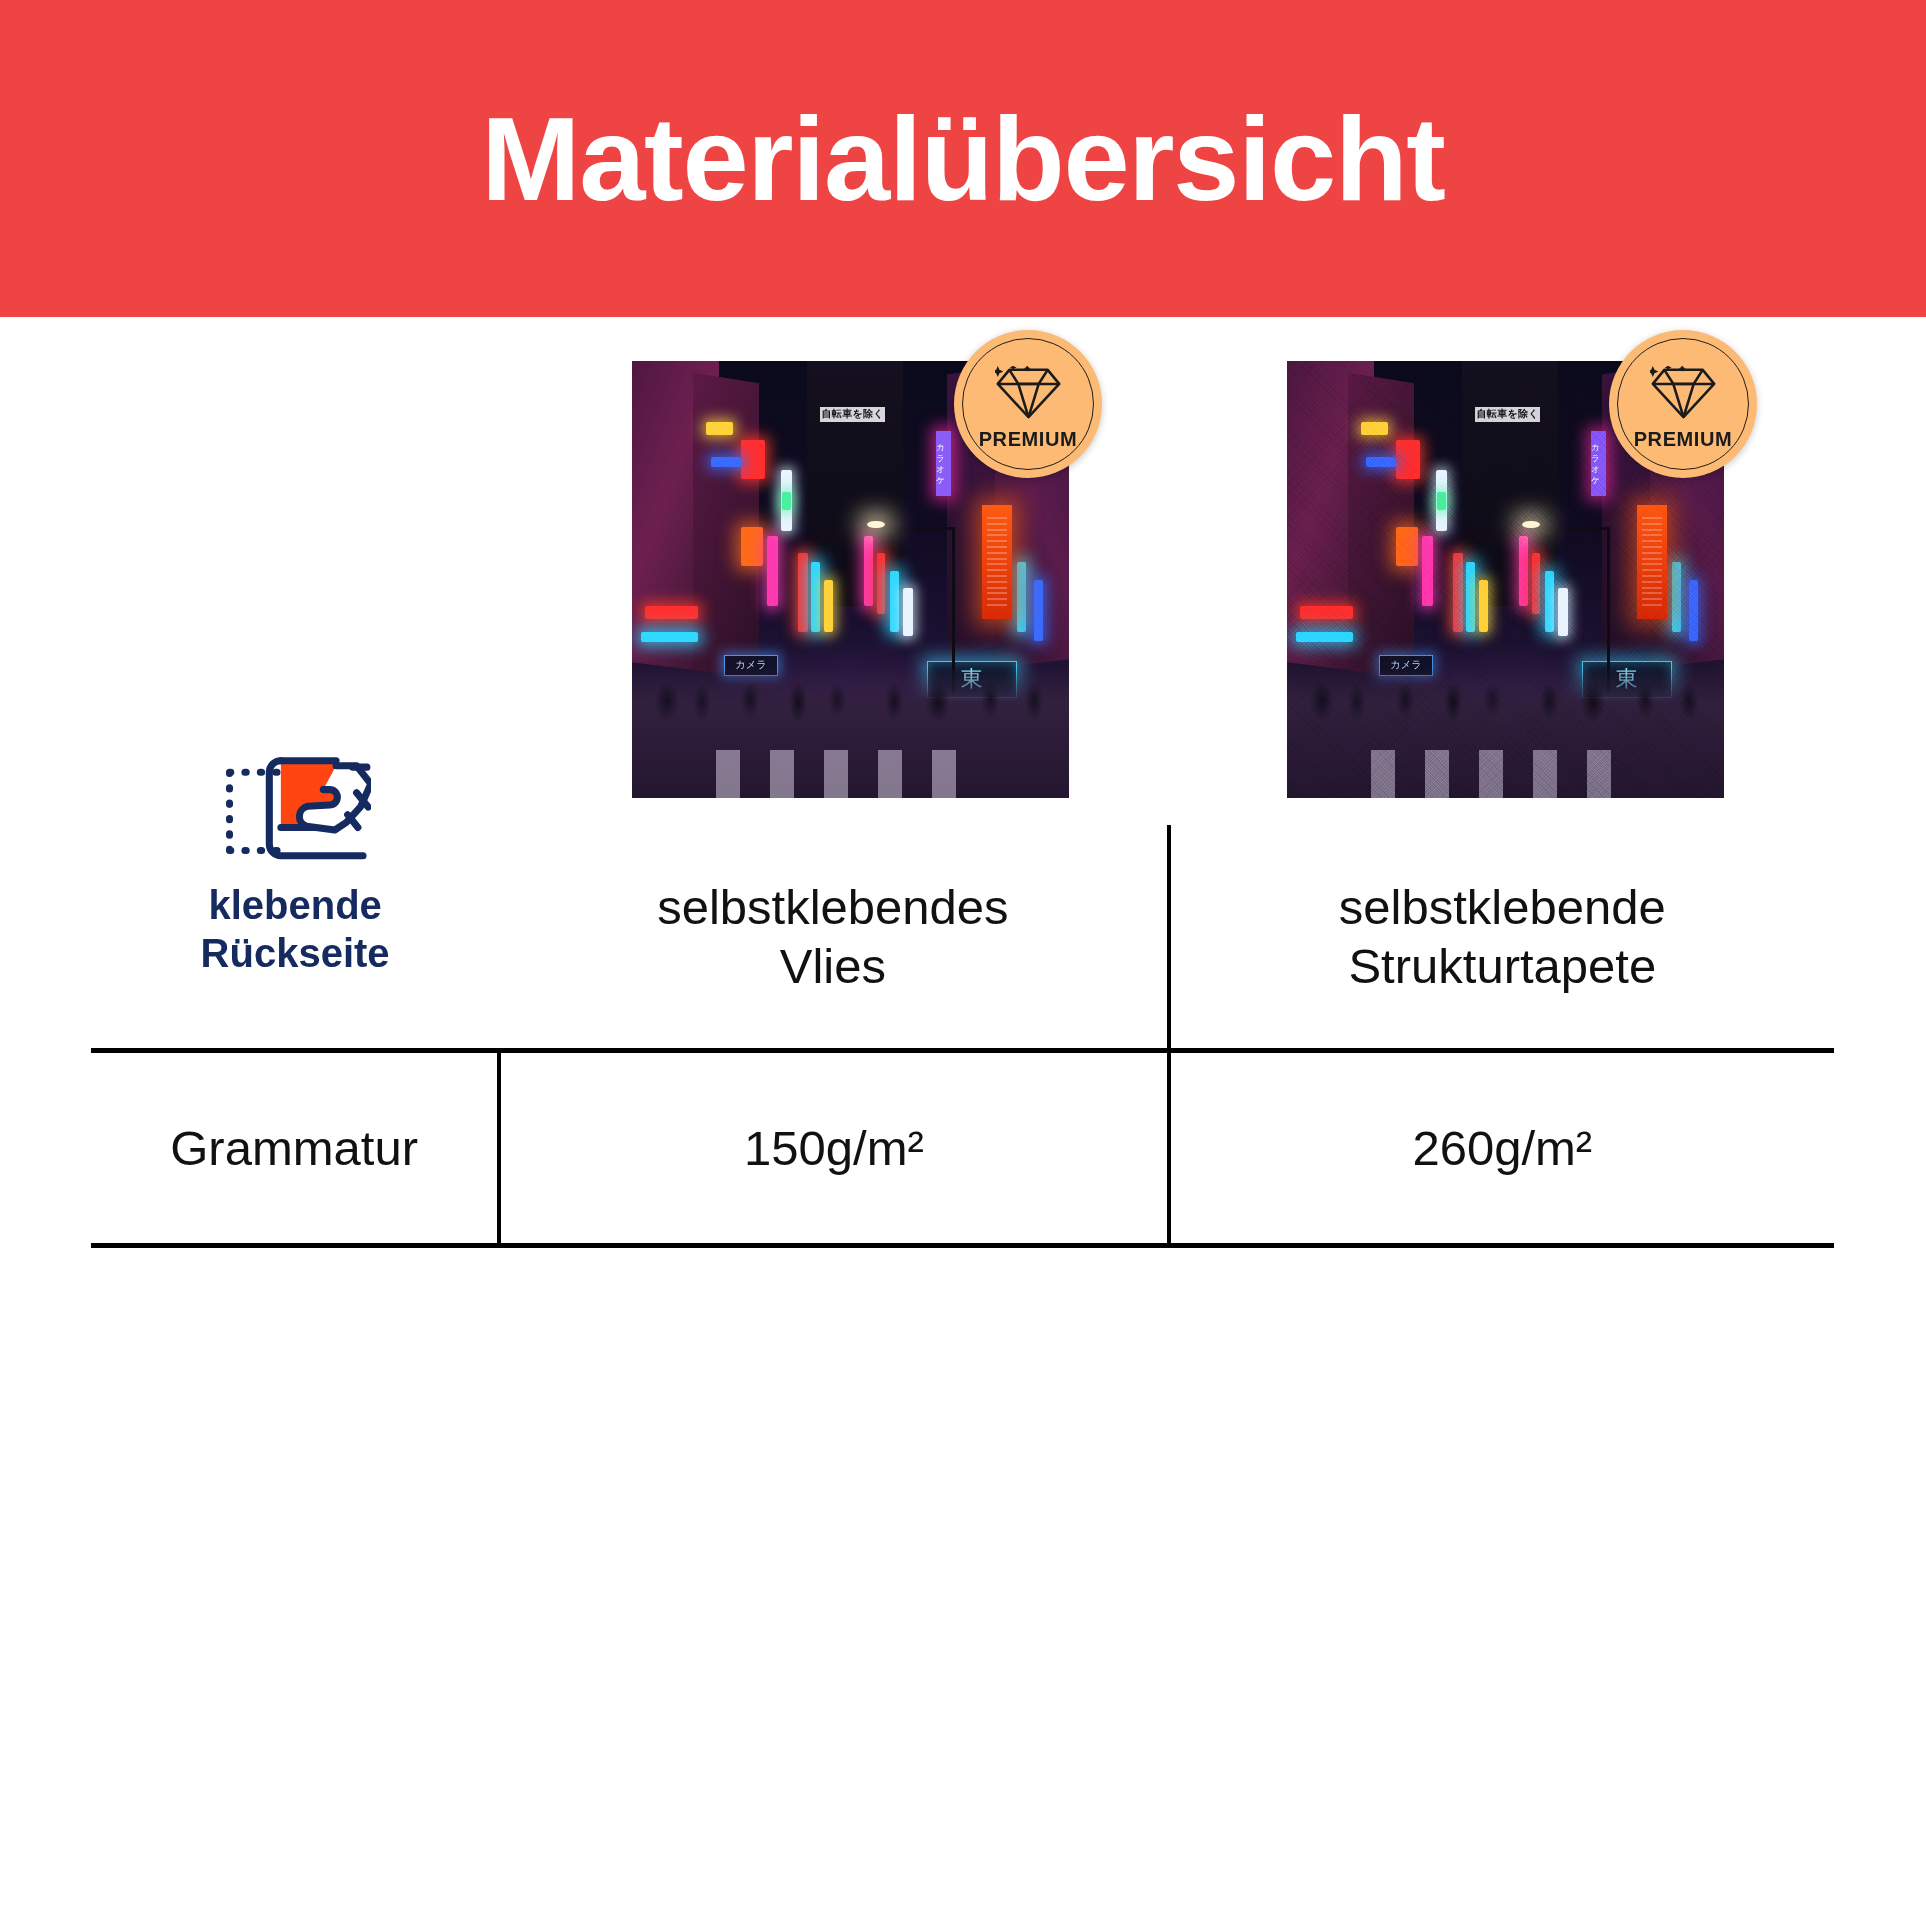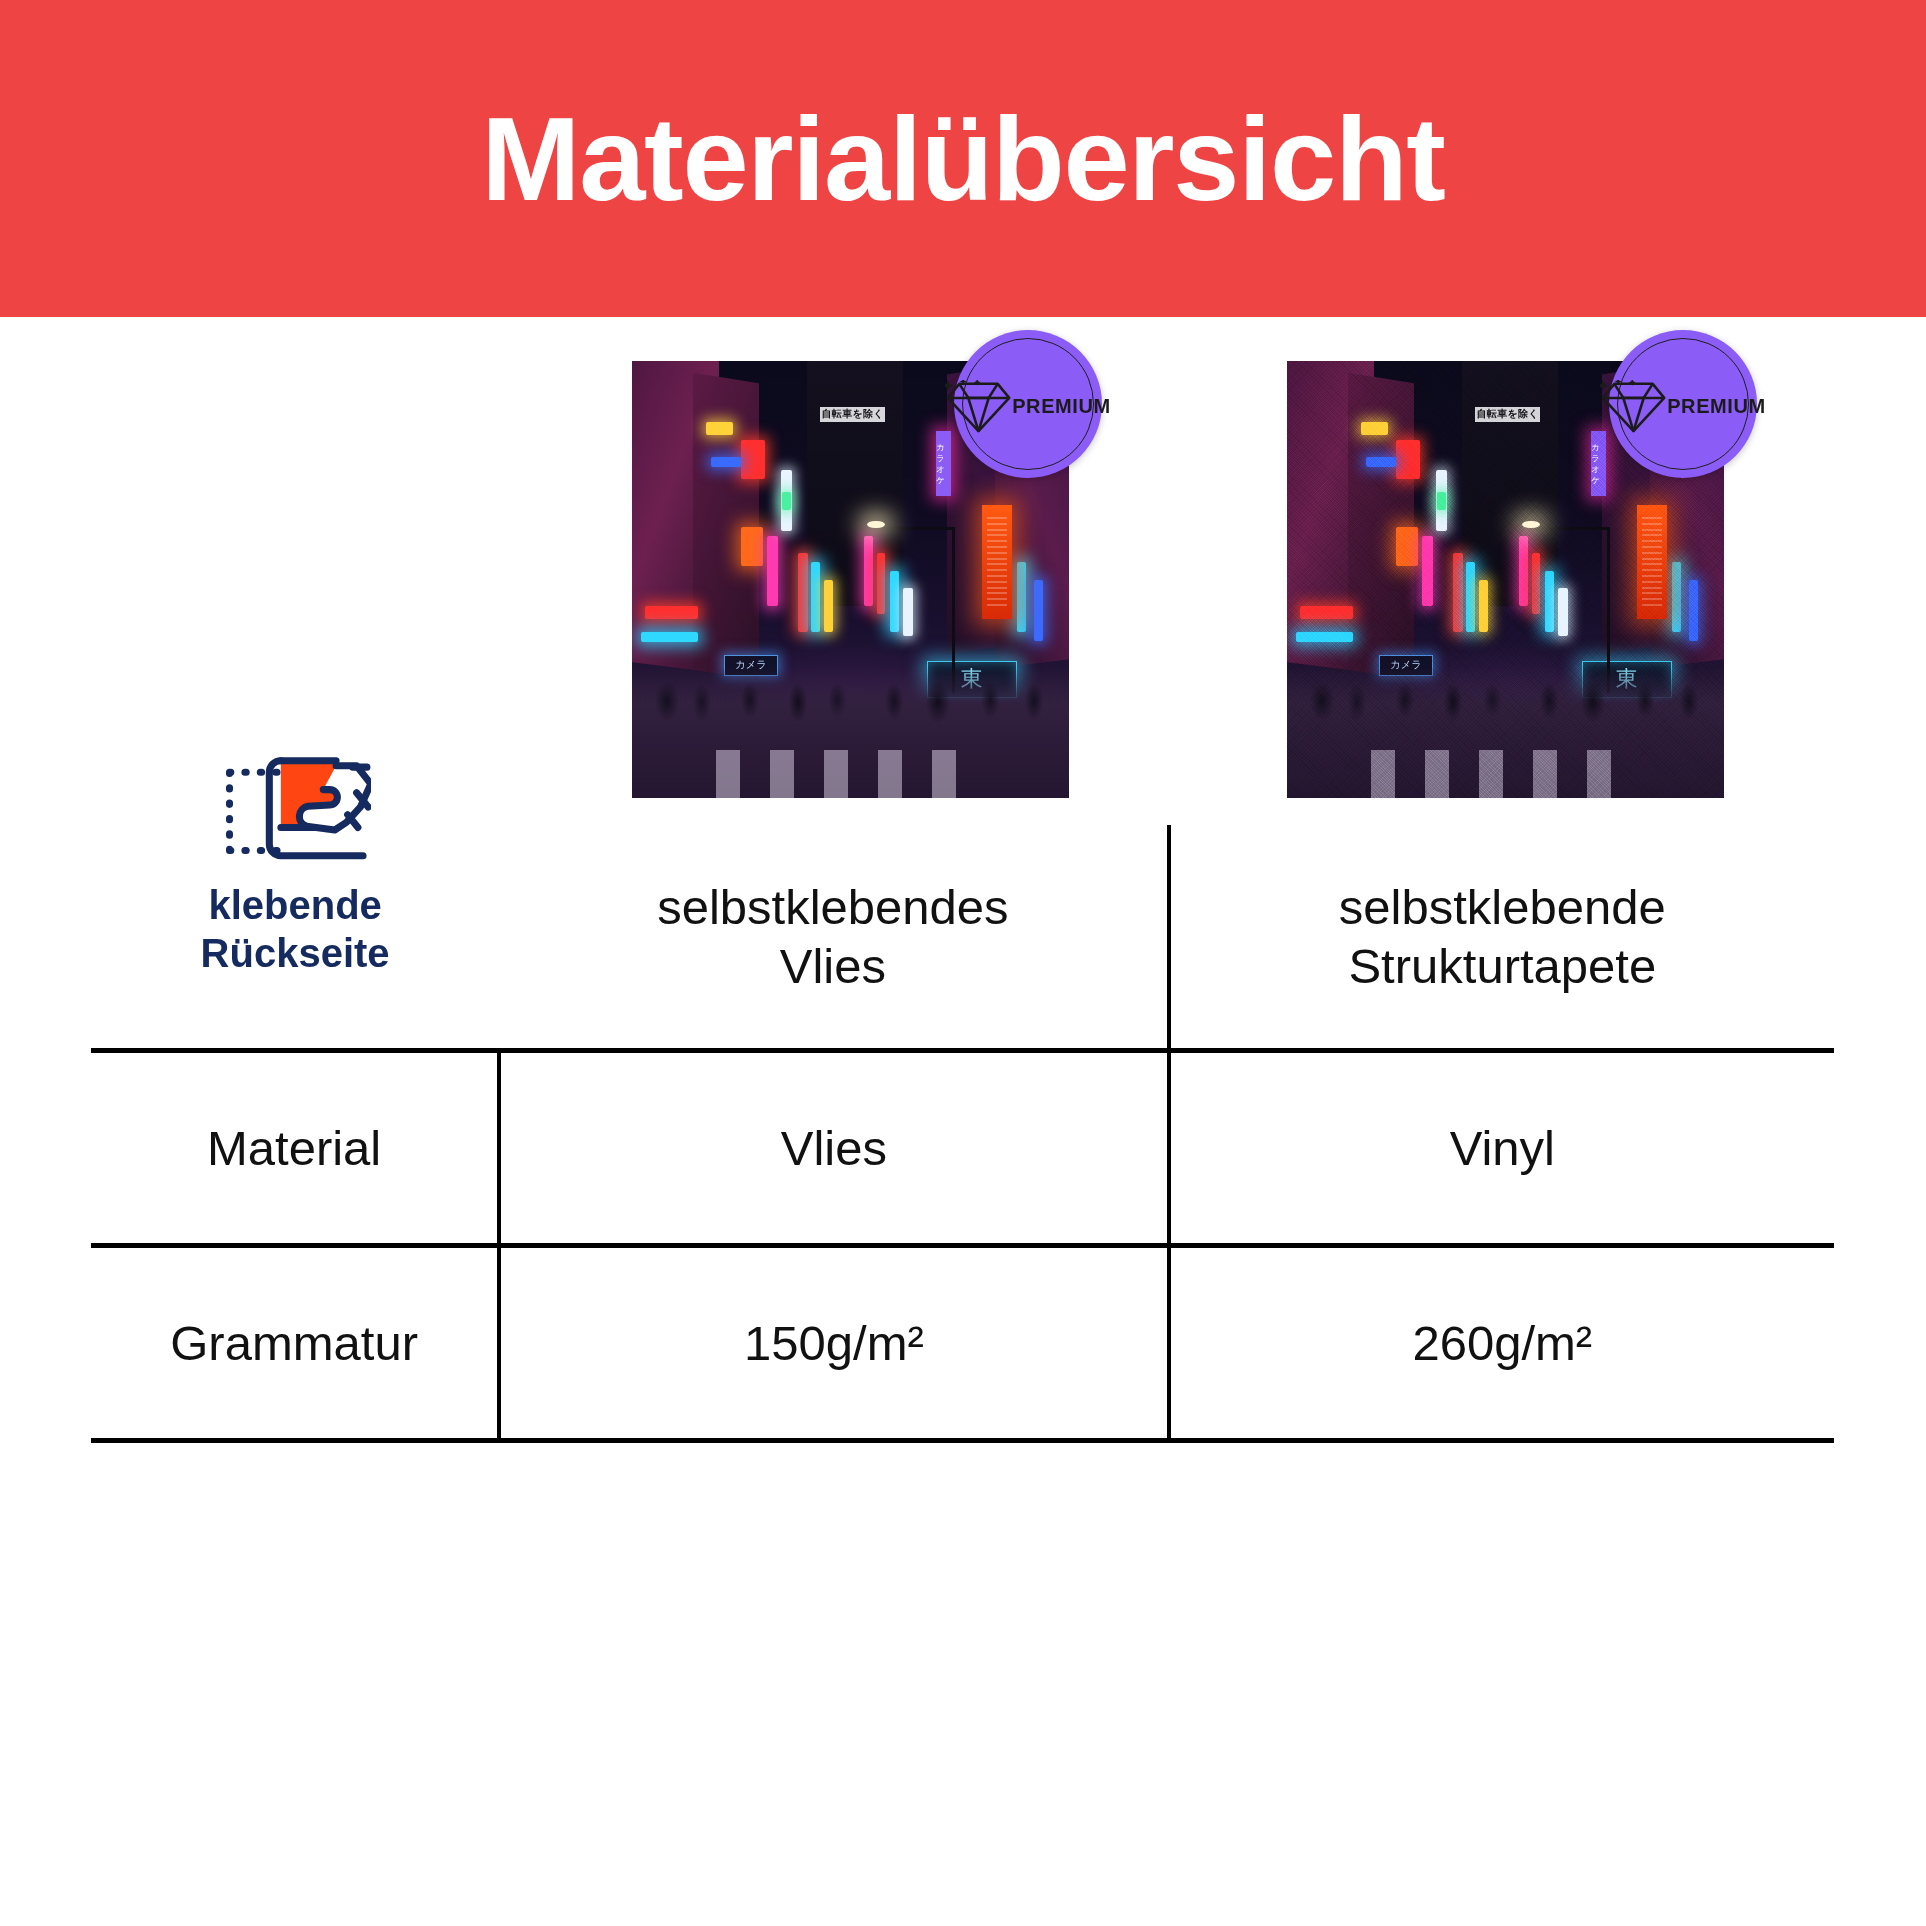--- a/index.html
+++ b/index.html
@@ -218,24 +218,24 @@
     mix-blend-mode: overlay;
     opacity: .95;
   }
 
   
   .premium-badge {
     position: absolute;
     top: -31px; right: -33px;
     width: 148px; height: 148px;
     border-radius: 50%;
-    background: #8b5cf6;
+    background: #fdba74;
     box-shadow: 0 1.9px 7.7px rgba(0,0,0,.22);
     display: flex;
-    flex-direction: row;
+    flex-direction: column;
     align-items: center;
     justify-content: center;
   }
   .premium-badge::before {
     content: "";
     position: absolute;
     inset: 7.7px;
     border-radius: 50%;
     border: 1.9px solid #1e1e1e;
   }
@@ -515,25 +515,20 @@
       <td>
         <div>selbstklebendes</div>
         <div>Vlies</div>
       </td>
       <td>
         <div>selbstklebende</div>
         <div>Strukturtapete</div>
       </td>
     </tr>
 
-    <tr class="row-normal">
-      <td class="label-cell">Material</td>
-      <td>Vlies</td>
-      <td>Vinyl</td>
-    </tr>
 
     <tr class="row-normal">
       <td class="label-cell">Grammatur</td>
       <td>150g/m²</td>
       <td>260g/m²</td>
     </tr>
 
 
   </tbody>
 </table>

